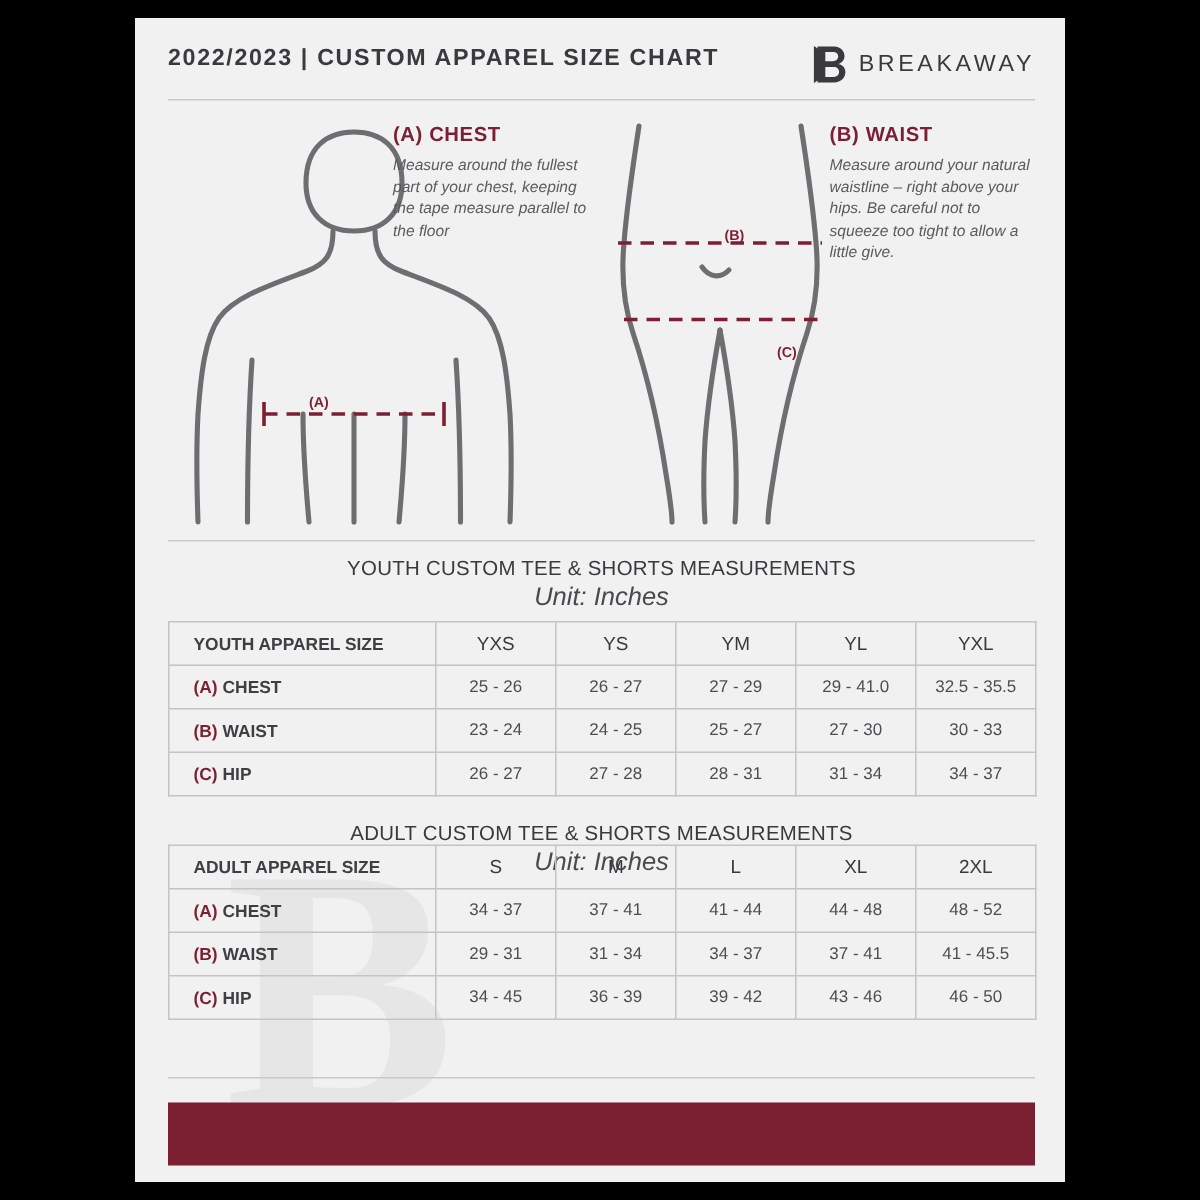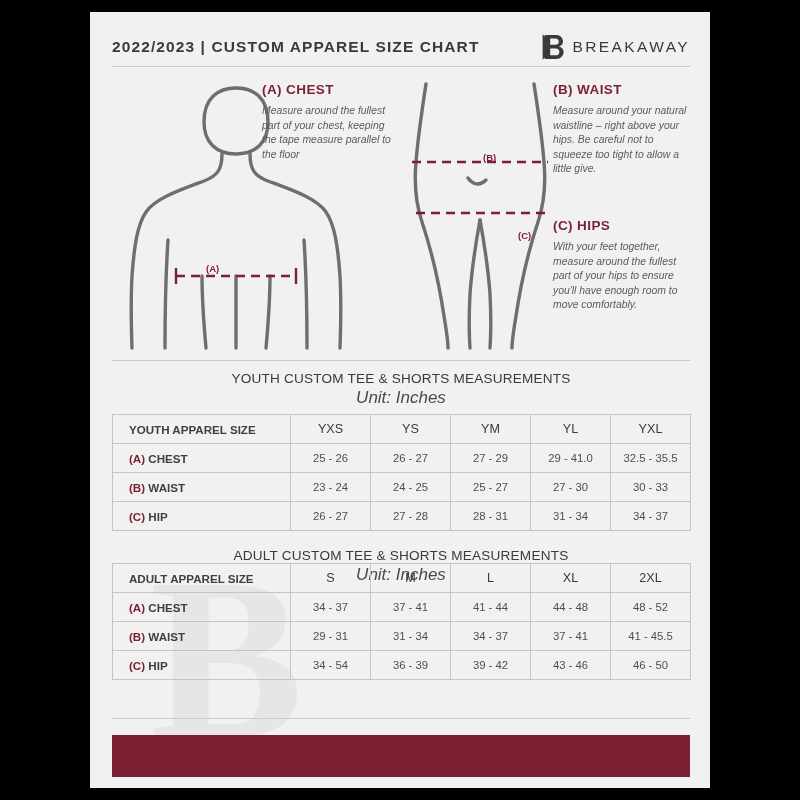--- a/index.html
+++ b/index.html
@@ -10,21 +10,21 @@
   .sheet{position:absolute;left:90px;top:12px;width:620px;height:776px;background:#f1f1f1;}
   
   .watermark{
     position:absolute;left:150px;top:560px;font-size:230px;line-height:200px;
     color:#e6e6e6;font-weight:bold;font-family:"Liberation Serif",serif;
     letter-spacing:-6px;z-index:0;user-select:none;
   }
   
   .header{
     position:absolute;left:112px;top:30px;width:578px;height:34px;
-    display:flex;align-items:center;justify-content:space-between;
+    display:flex;align-items:flex-start;justify-content:space-between;
   }
   .header-title{
     font-size:15.5px;font-weight:bold;color:#3a3a3c;letter-spacing:1.1px;
     white-space:nowrap;
   }
   .brand{display:flex;align-items:center;gap:9px;}
   .brand-mark{
     width:22px;height:26px;position:relative;
   }
   .brand-mark svg{display:block;}
@@ -145,24 +145,20 @@
   <div class="dim-label" style="left:518px;top:230px">(C)</div>
 
   <div class="note note-a">
     <div class="note-title">(A) CHEST</div>
     <div class="note-body">Measure around the fullest part of your chest, keeping the tape measure parallel to the floor</div>
   </div>
   <div class="note note-b">
     <div class="note-title">(B) WAIST</div>
     <div class="note-body">Measure around your natural waistline – right above your hips. Be careful not to squeeze too tight to allow a little give.</div>
   </div>
-  <div class="note note-c">
-    <div class="note-title">(C) HIPS</div>
-    <div class="note-body">With your feet together, measure around the fullest part of your hips to ensure you'll have enough room to move comfortably.</div>
-  </div>
 
   <div class="rule" style="top:360px"></div>
 
   <div class="sect" style="top:371px">
     <div class="sect-title">YOUTH CUSTOM TEE &amp; SHORTS MEASUREMENTS</div>
     <div class="sect-unit">Unit: Inches</div>
   </div>
 
   <table style="top:414px">
     <colgroup>
@@ -247,21 +243,21 @@
       <tr>
         <td class="rowhead"><span class="tag">(B)</span>&nbsp;<span>WAIST</span></td>
         <td class="cellnum">29 - 31</td>
         <td class="cellnum">31 - 34</td>
         <td class="cellnum">34 - 37</td>
         <td class="cellnum">37 - 41</td>
         <td class="cellnum">41 - 45.5</td>
       </tr>
       <tr>
         <td class="rowhead"><span class="tag">(C)</span>&nbsp;<span>HIP</span></td>
-        <td class="cellnum">34 - 54</td>
+        <td class="cellnum">34 - 45</td>
         <td class="cellnum">36 - 39</td>
         <td class="cellnum">39 - 42</td>
         <td class="cellnum">43 - 46</td>
         <td class="cellnum">46 - 50</td>
       </tr>
     </tbody>
   </table>
 
   <div class="rule" style="top:718px"></div>
   <div class="footer-bar"></div>

